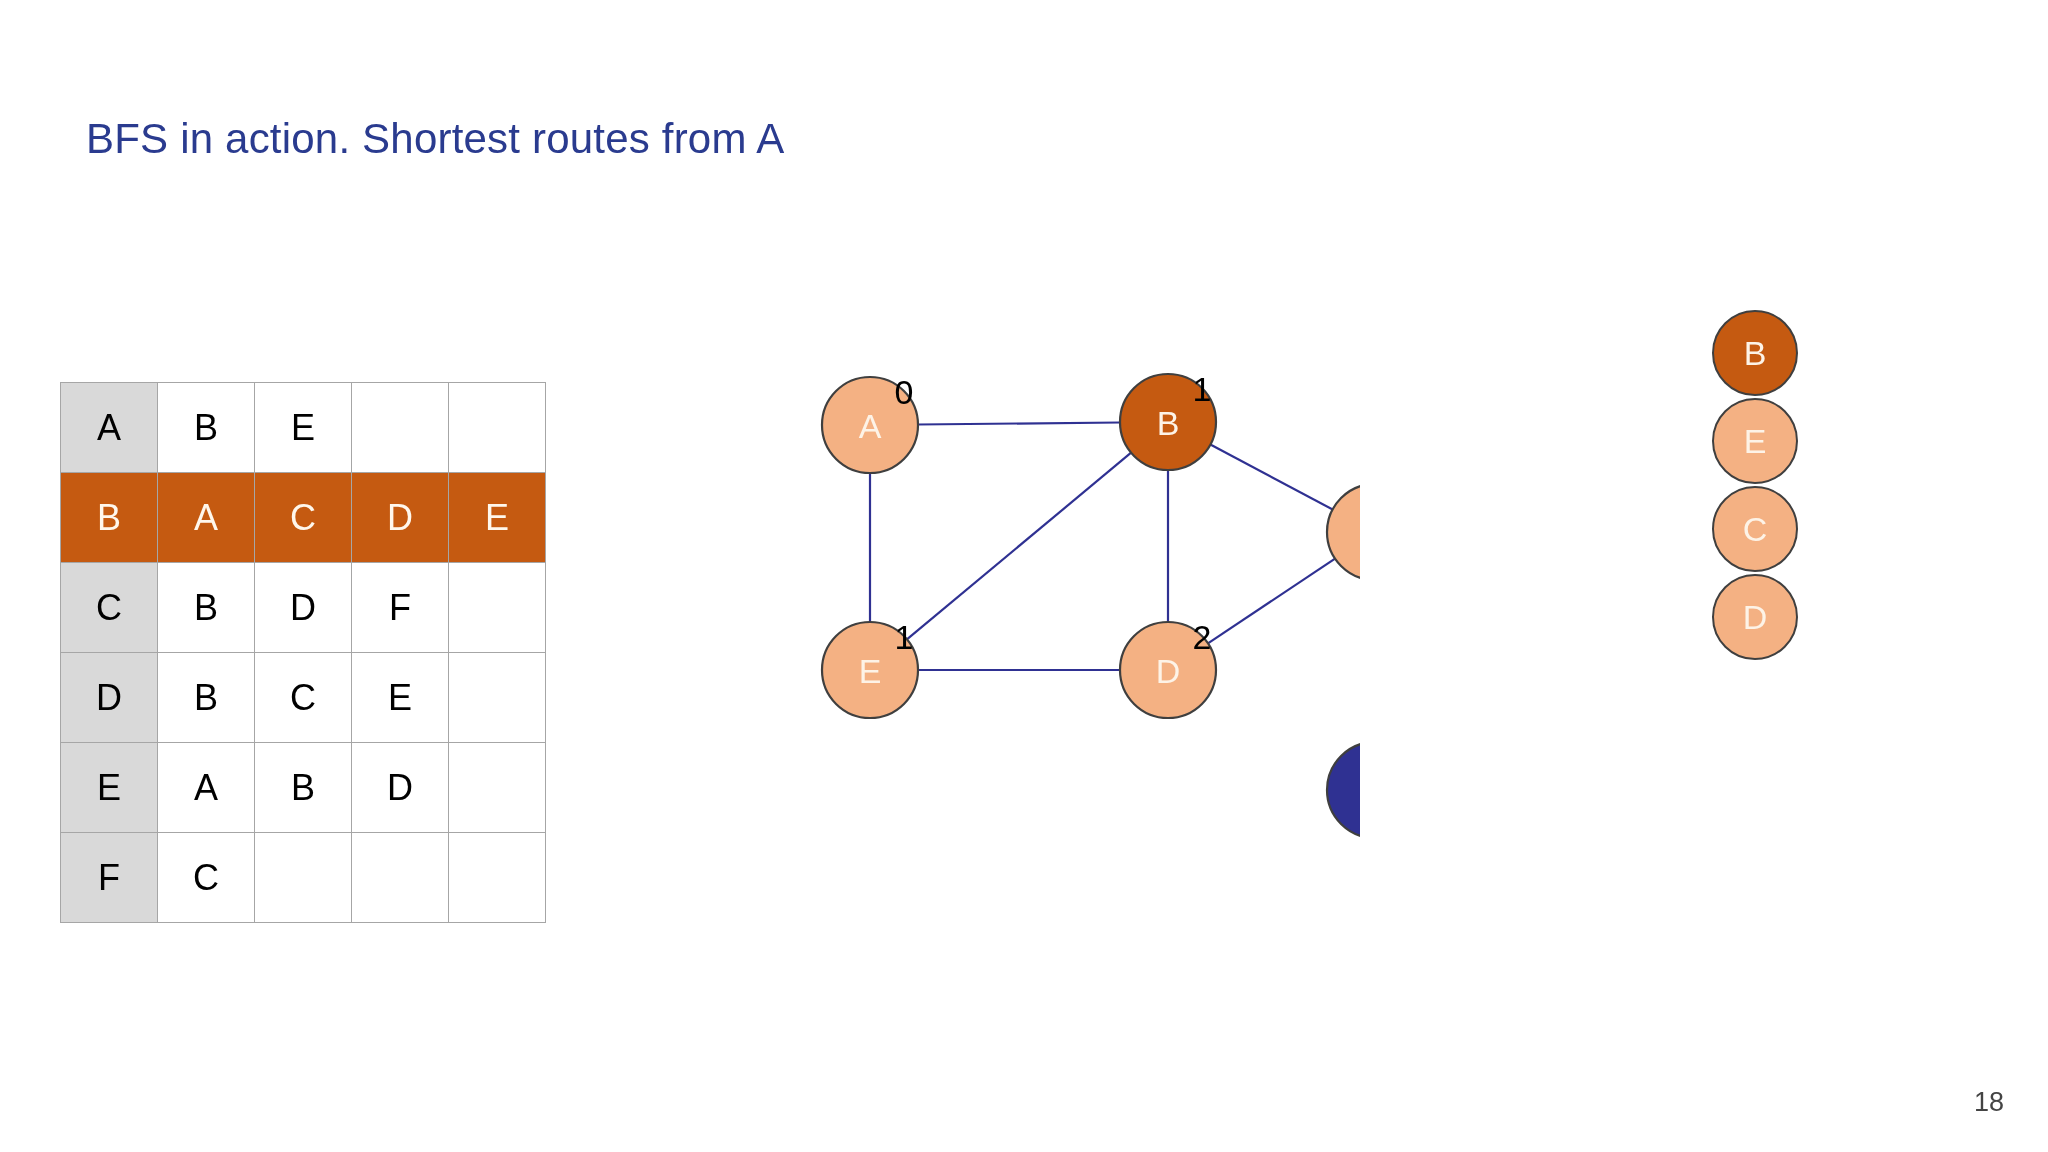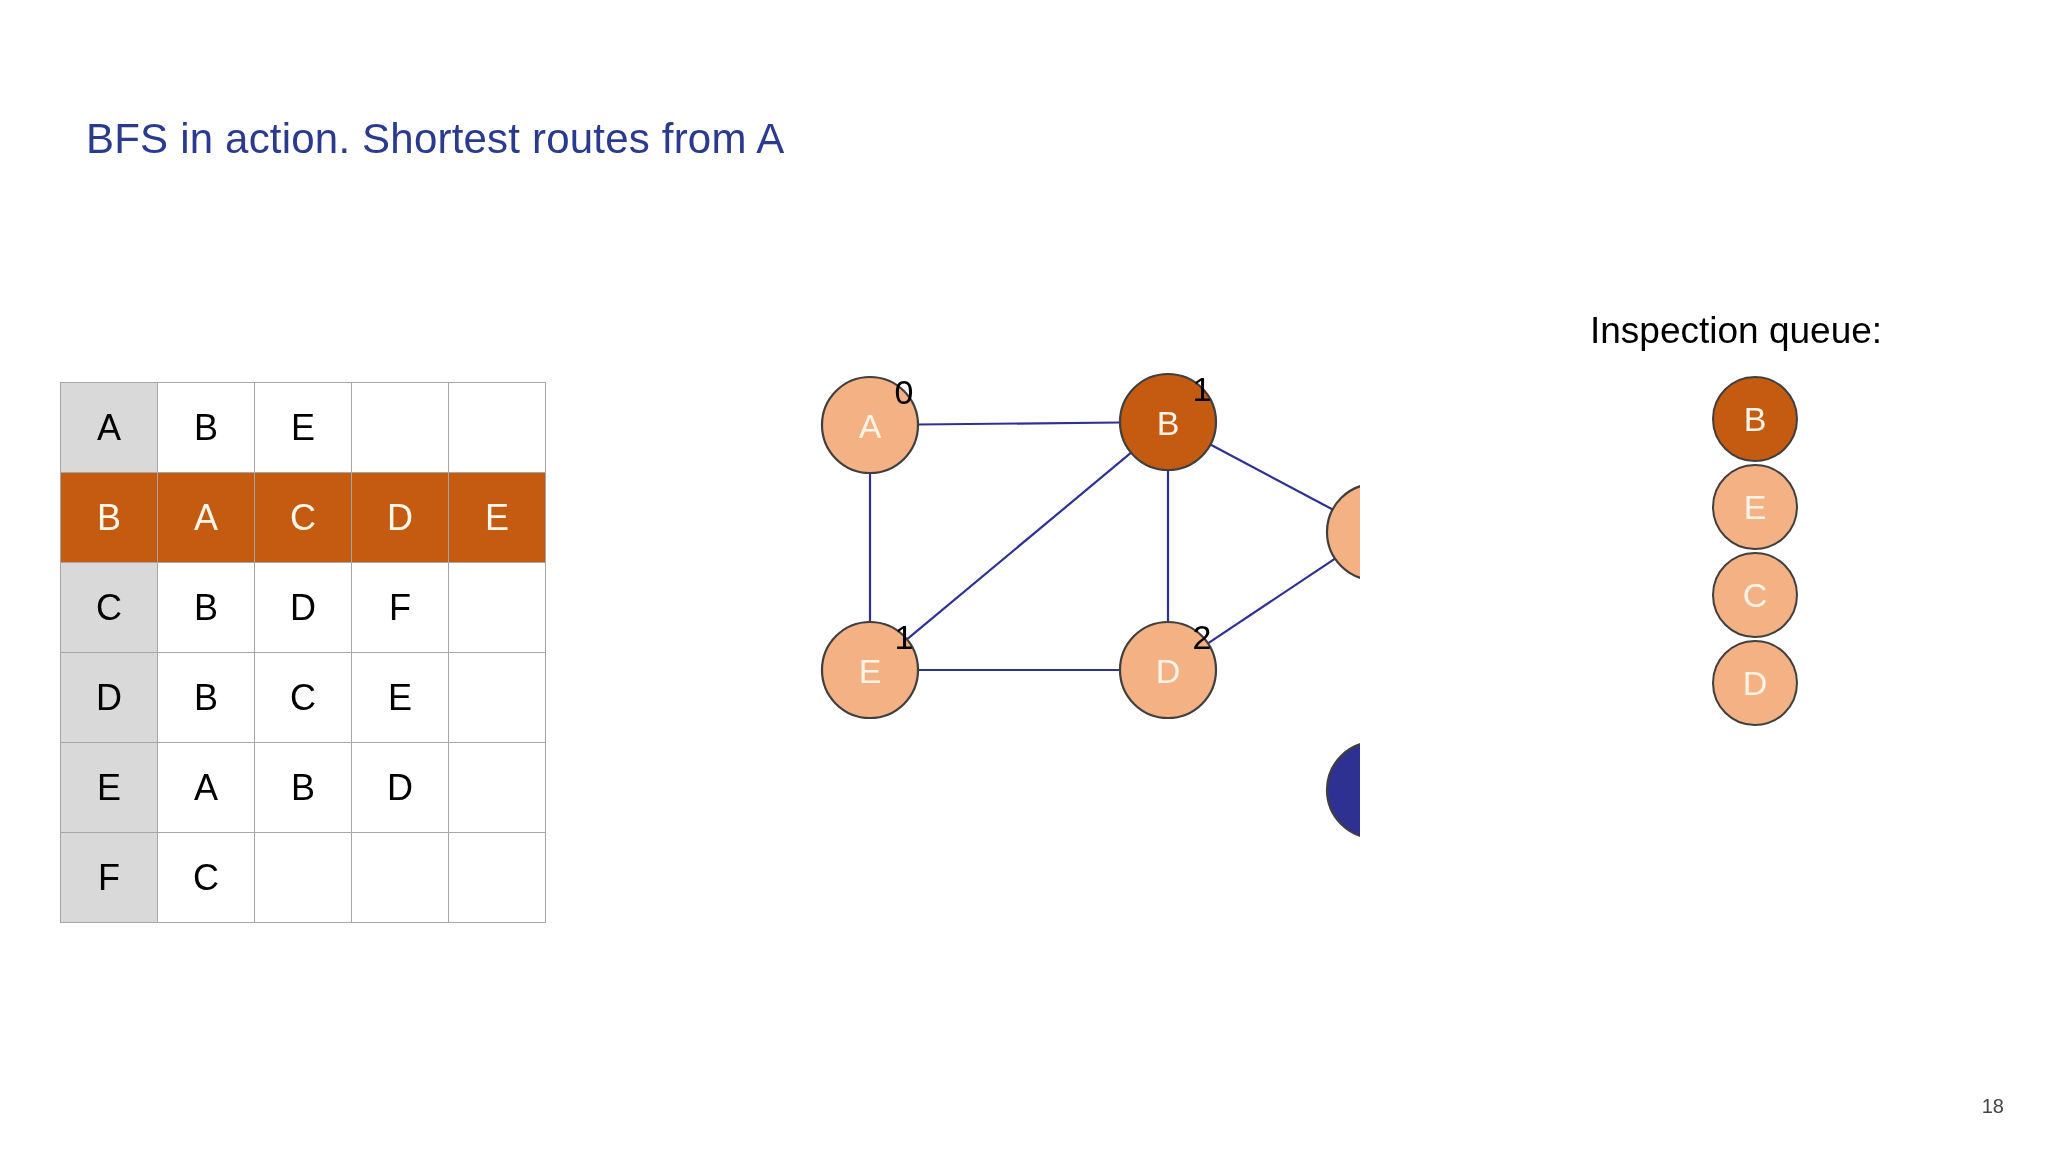--- a/index.html
+++ b/index.html
@@ -120,21 +120,21 @@
     box-sizing: border-box;
   }
   .queue-node.light { background: #f4b183; }
   .queue-node.dark  { background: #c55a11; }
 
   
   #page-number {
     position: absolute;
     right: 44px;
     bottom: 34px;
-    font-size: 20px;
+    font-size: 27px;
     color: #444444;
   }
 </style>
 </head>
 <body>
 
 <div id="slide-title">BFS in action. Shortest routes from A</div>
 
 <table id="adjacency-table">
   <tbody id="adjacency-body">
@@ -223,21 +223,20 @@
         </g>
         <g>
           <circle cx="715" cy="440" r="48" class="node-circle node-blue"></circle>
           <text x="715" y="441" class="node-label node-blue-label">F</text>
         </g>
       </g>
   </svg>
 </div>
 
 <div id="queue-panel">
-  <div id="queue-title">Inspection queue:</div>
   <ul id="queue-list">
       <li class="queue-node dark">B</li>
       <li class="queue-node light">E</li>
       <li class="queue-node light">C</li>
       <li class="queue-node light">D</li>
     </ul>
 </div>
 
 <div id="page-number">18</div>
 

